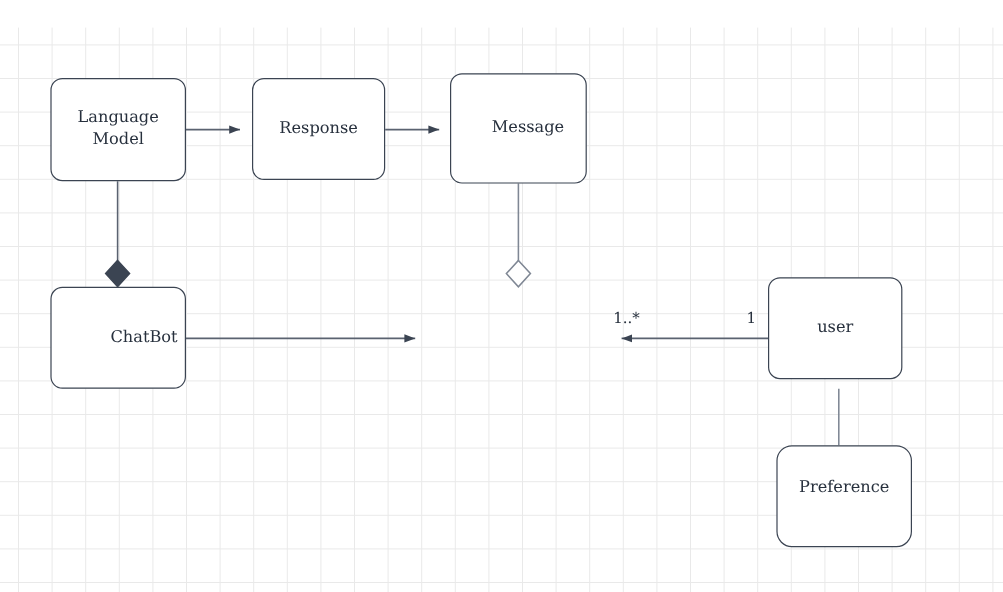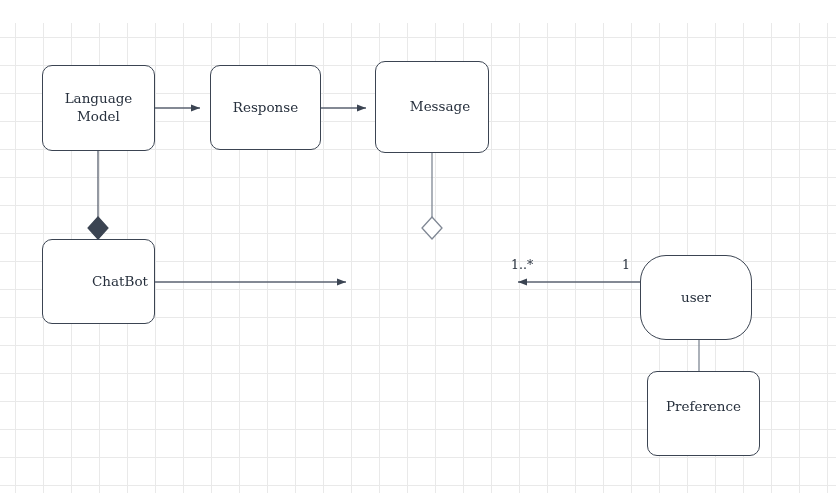--- a/index.html
+++ b/index.html
@@ -117,24 +117,24 @@
 
   <div class="node" style="left: 375px; top: 38px; width: 114px; height: 92px; border-color: rgb(59, 68, 82); background: rgb(255, 255, 255); color: rgb(39, 48, 61); padding-left: 16px;">
     <span class="node-label">Message</span>
   </div>
 
   <div class="node" style="left: 42px; top: 216px; width: 113px; height: 85px; border-color: rgb(59, 68, 82); background: rgb(255, 255, 255); color: rgb(39, 48, 61); justify-content: flex-end;">
     <span class="node-label">ChatBot</span>
   </div>
 
 
-  <div class="node" style="left: 640px; top: 232px; width: 112px; height: 85px; border-color: rgb(59, 68, 82); background: rgb(255, 255, 255); color: rgb(39, 48, 61); border-radius: 26px;">
+  <div class="node" style="left: 640px; top: 208px; width: 112px; height: 85px; border-color: rgb(59, 68, 82); background: rgb(255, 255, 255); color: rgb(39, 48, 61);">
     <span class="node-label">user</span>
   </div>
 
-  <div class="node align-upper" style="left: 647px; top: 348px; width: 113px; height: 85px; border-color: rgb(59, 68, 82); background: rgb(255, 255, 255); color: rgb(39, 48, 61);">
+  <div class="node align-upper" style="left: 647px; top: 348px; width: 113px; height: 85px; border-color: rgb(59, 68, 82); background: rgb(255, 255, 255); color: rgb(39, 48, 61); border-radius: 13px;">
     <span class="node-label">Preference</span>
   </div>
 
   <span class="mult-label" style="left: 511px; top: 234px;">1..*</span>
   <span class="mult-label" style="left: 622px; top: 234px;">1</span>
 
 </div>
 
 </body></html>

